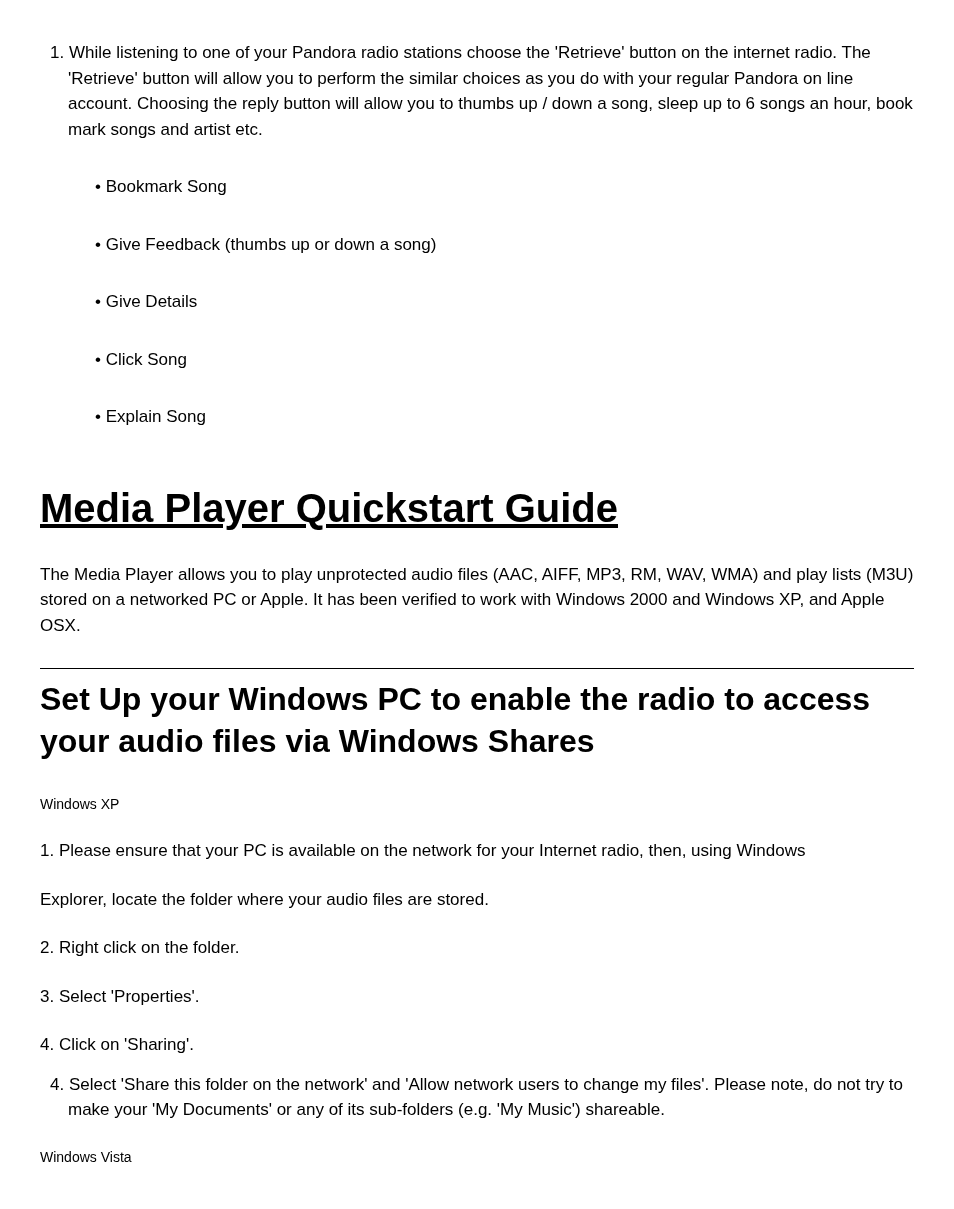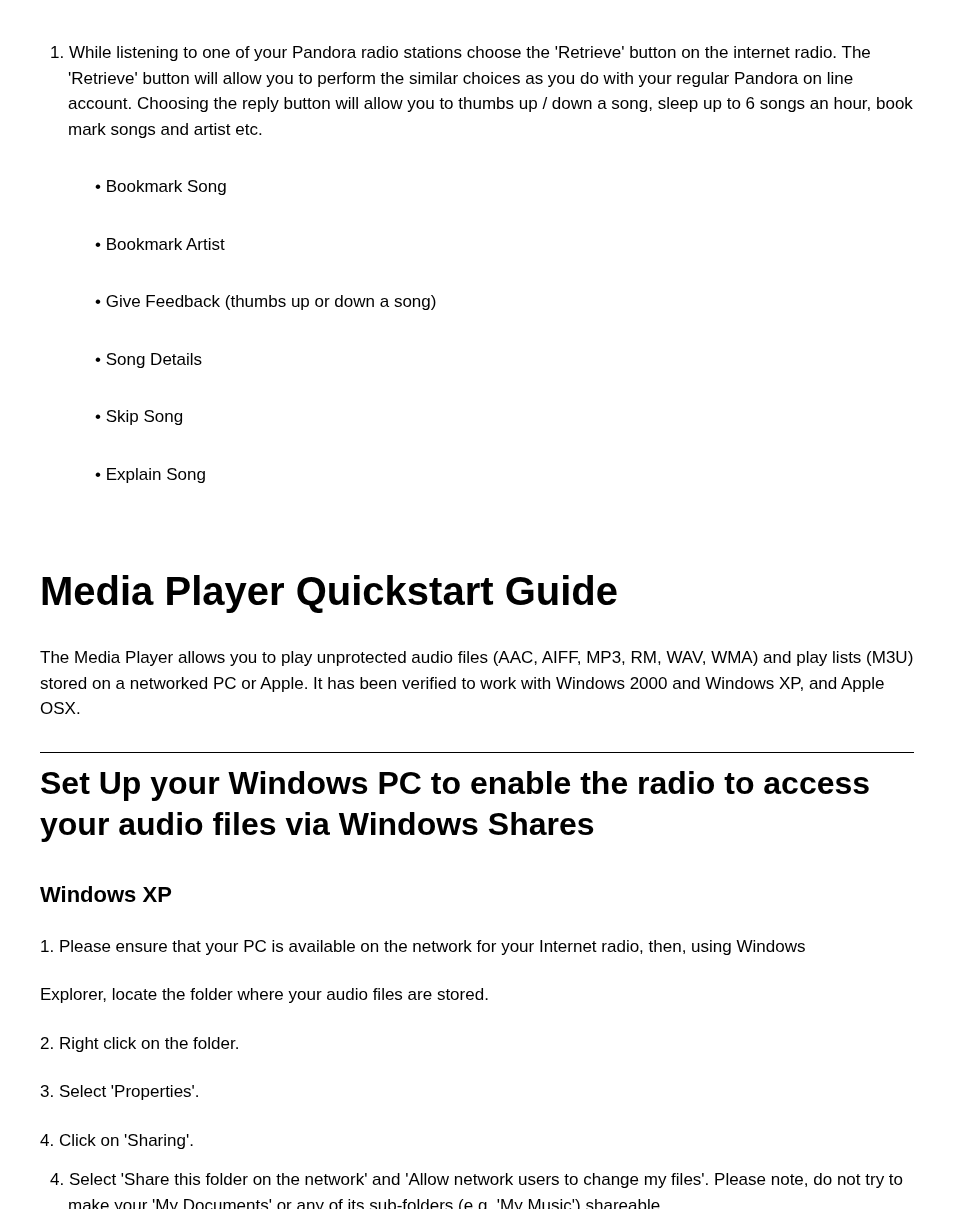--- a/index.html
+++ b/index.html
@@ -26,41 +26,42 @@
     .sub-bullets li {
       margin-bottom: 11px;
       margin-top: 32px;
     }
     .sub-bullets li::before {
       content: "• ";
     }
     h1 {
       font-size: 40px;
       font-weight: bold;
-      margin-top: 74px;
+      margin-top: 48px;
       margin-bottom: 24px;
+      text-decoration: underline;
     }
     .intro-para {
       margin-bottom: 30px;
     }
     hr {
       border: none;
       border-top: 1px solid #000;
       margin: 0;
     }
     h2 {
       font-size: 32px;
       font-weight: bold;
       margin-top: 10px;
       margin-bottom: 32px;
       line-height: 1.3;
     }
     h3 {
-      font-size: 22px;
-      font-weight: bold;
+      font-size: 14px;
+      font-weight: normal;
       margin-top: 24px;
       margin-bottom: 14px;
     }
     .num-step {
       margin-left: 0;
       margin-bottom: 14px;
       padding-left: 28px;
       text-indent: -18px;
     }
     .plain-line {
@@ -68,24 +69,23 @@
       margin-top: 23px;
     }
   </style>
 </head>
 <body>
 
 <div class="step-intro">1. While listening to one of your Pandora radio stations choose the 'Retrieve' button on the internet radio. The 'Retrieve' button will allow you to perform the similar choices as you do with your regular Pandora on line account. Choosing the reply button will allow you to thumbs up / down a song, sleep up to 6 songs an hour, book mark songs and artist etc.</div>
 
 <ul class="sub-bullets">
   <li>Bookmark Song</li>
-  <li>Bookmark Artist</li>
   <li>Give Feedback (thumbs up or down a song)</li>
-  <li>Song Details</li>
-  <li>Skip Song</li>
+  <li>Give Details</li>
+  <li>Click Song</li>
   <li>Explain Song</li>
 </ul>
 
 <h1>Media Player Quickstart Guide</h1>
 
 <p class="intro-para">The Media Player allows you to play unprotected audio files (AAC, AIFF, MP3, RM, WAV, WMA) and play lists (M3U) stored on a networked PC or Apple. It has been verified to work with Windows 2000 and Windows XP, and Apple OSX.</p>
 
 <hr>
 
 <h2>Set Up your Windows PC to enable the radio to access your audio files via Windows Shares</h2>

